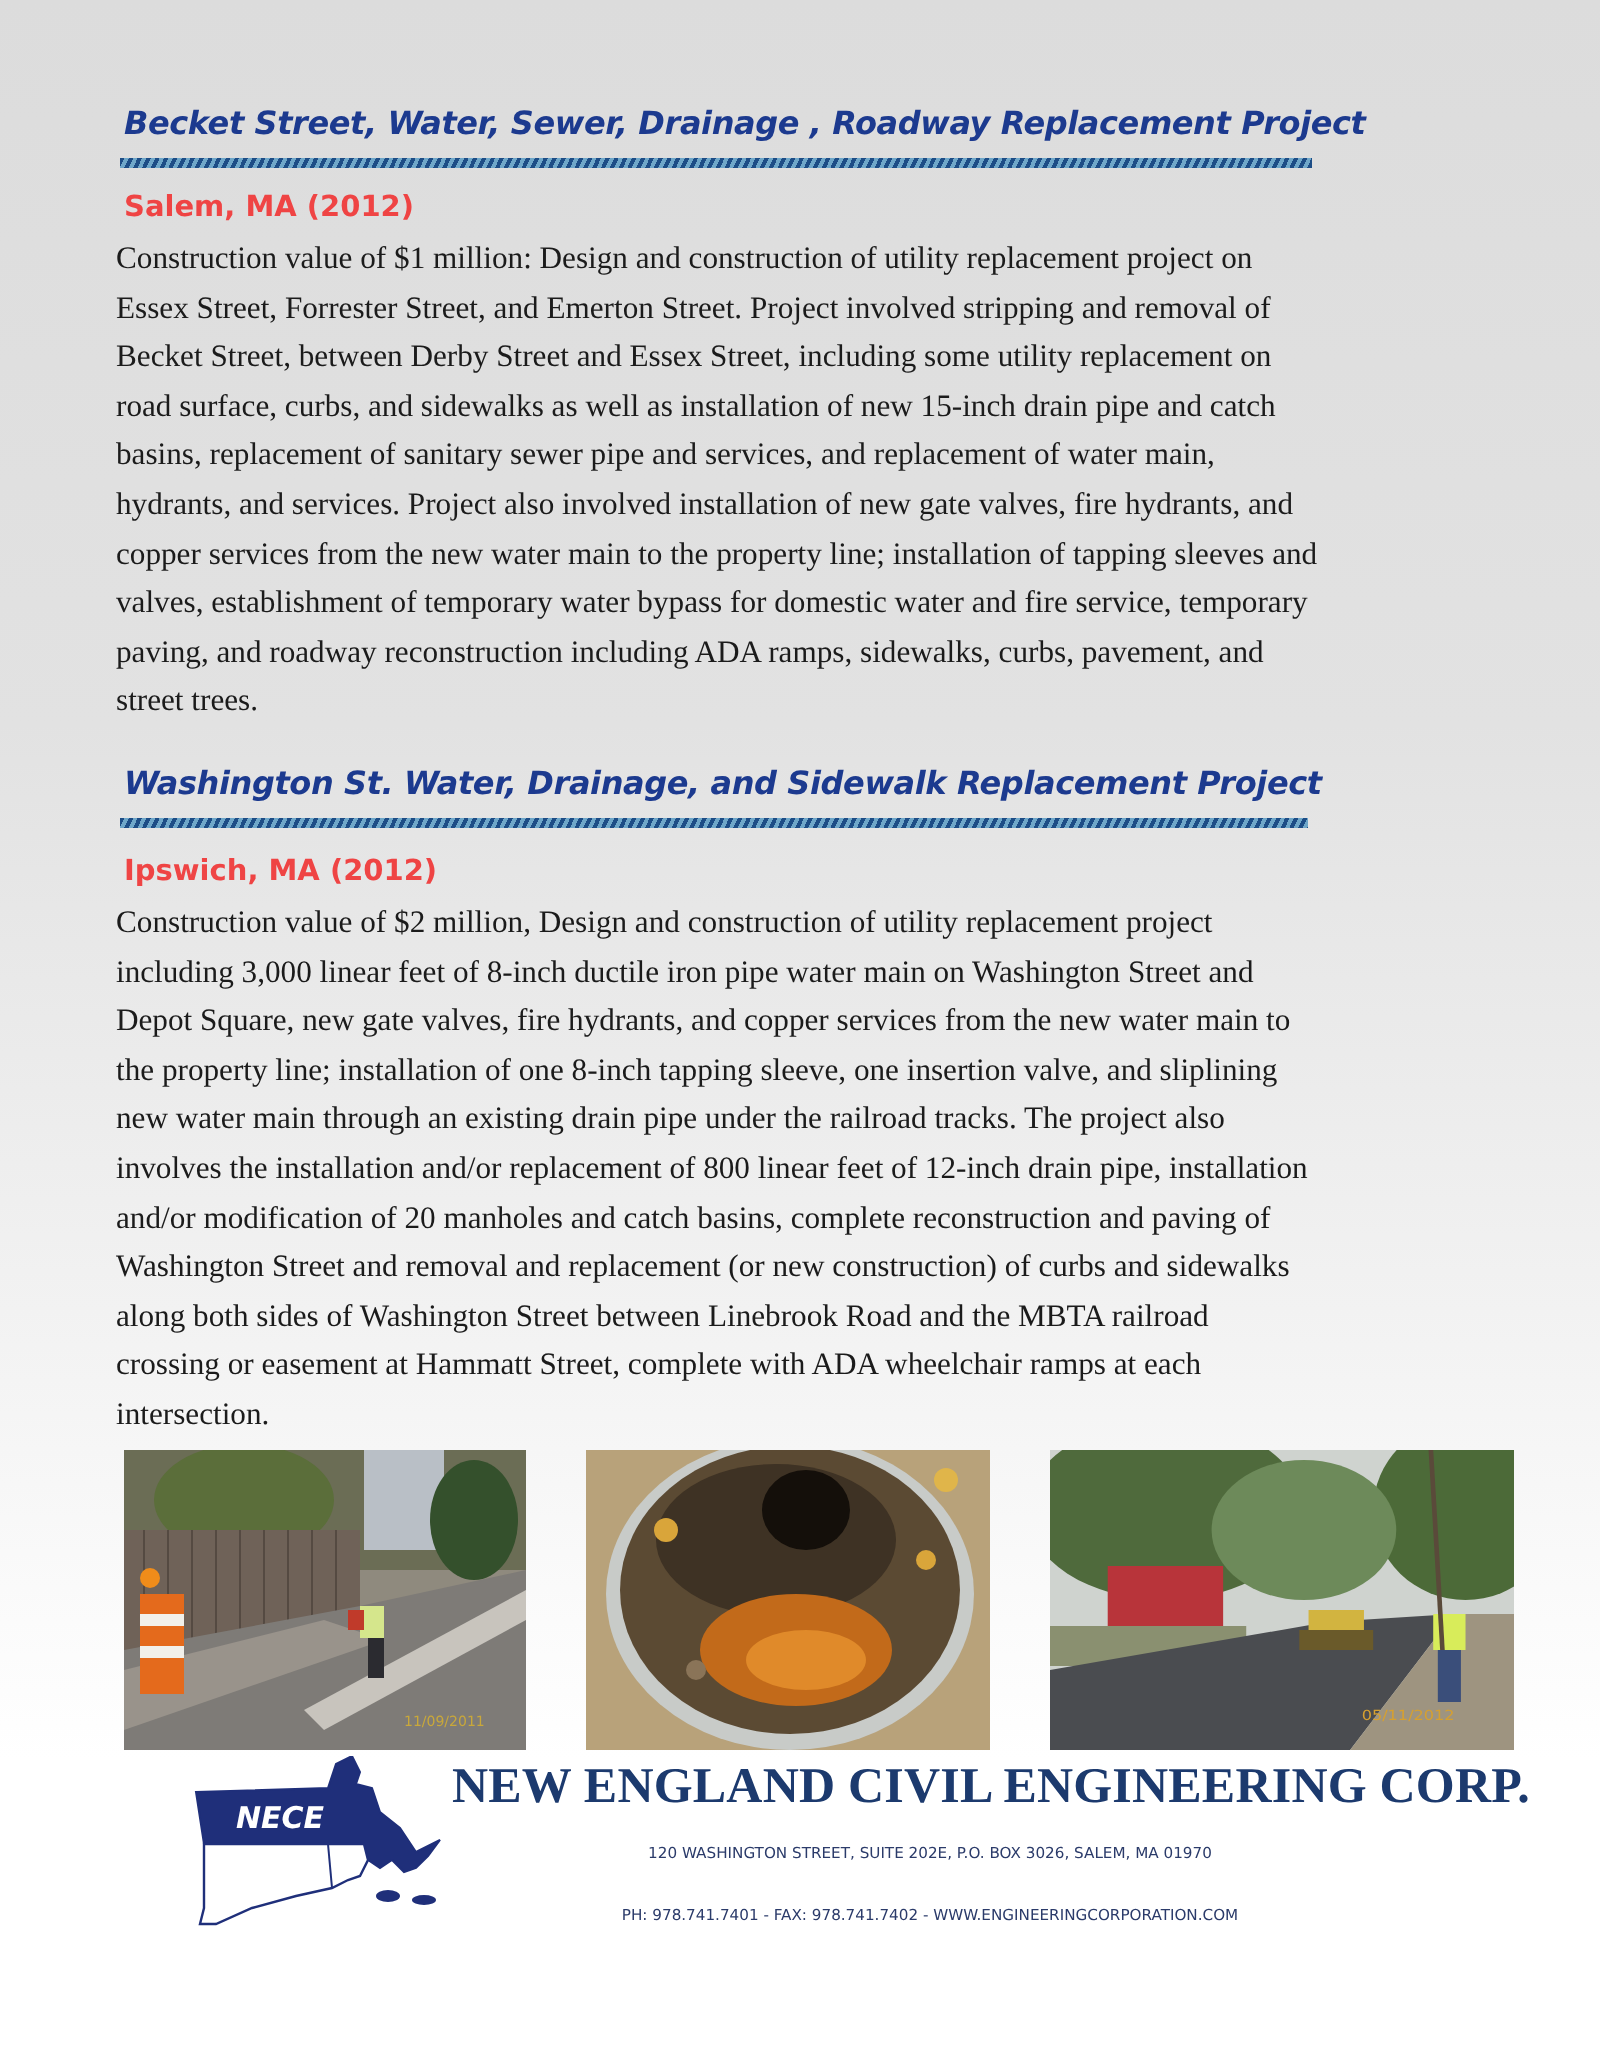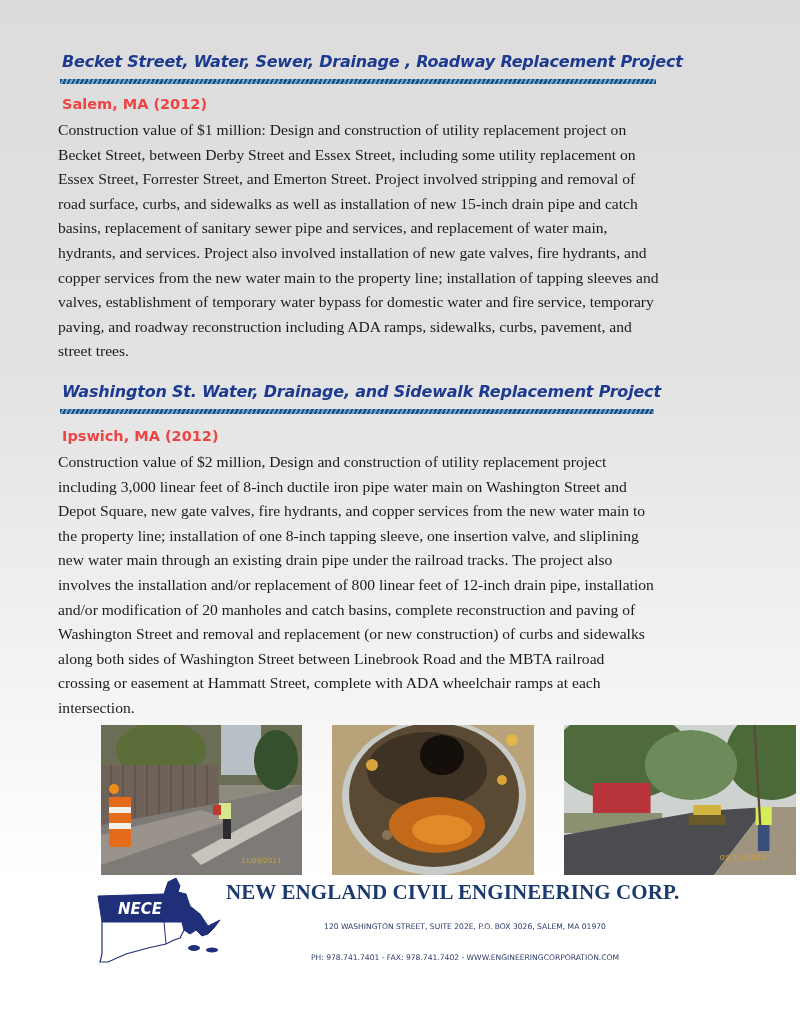--- a/index.html
+++ b/index.html
@@ -45,37 +45,36 @@
       font-size: 15.6px;
       line-height: 24.6px;
       color: #1b1b1b;
     }
     .body-text .ln { display: block; white-space: nowrap; }
     .photo {
       position: absolute;
       top: 725px;
       height: 150px;
       overflow: hidden;
-      margin-left: 39px;
     }
     .photo svg { display: block; width: 100%; height: 100%; }
     .logo {
       position: absolute;
       left: 96px;
       top: 878px;
       width: 142px;
       height: 88px;
     }
     .company-name {
       position: absolute;
       left: 226px;
       top: 880px;
       font-family: "Liberation Serif", "DejaVu Serif", serif;
       font-weight: bold;
-      font-size: 21px;
+      font-size: 25px;
       color: #1c3a6e;
       white-space: nowrap;
       letter-spacing: 0.1px;
     }
     .company-addr {
       position: absolute;
       left: 260px;
       width: 410px;
       text-align: center;
       font-family: "DejaVu Sans", "Liberation Sans", sans-serif;
@@ -85,22 +84,22 @@
     }
   </style>
 </head>
 <body>
 
 <div class="section-title" style="top:52px;">Becket Street, Water, Sewer, Drainage , Roadway Replacement Project</div>
 <div class="hatch" style="top:79px; width:596px;"></div>
 <div class="location" style="top:96px;">Salem, MA (2012)</div>
 <div class="body-text" style="top:118px;">
   <span class="ln">Construction value of $1 million: Design and construction of utility replacement project on</span>
+  <span class="ln">Essex Street, Forrester Street, and Emerton Street.  Project involved stripping and removal of</span>
   <span class="ln">Becket Street, between Derby Street and Essex Street, including some utility replacement on</span>
-  <span class="ln">Essex Street, Forrester Street, and Emerton Street.  Project involved stripping and removal of</span>
   <span class="ln">road surface, curbs, and sidewalks as well as installation of new 15-inch drain pipe and catch</span>
   <span class="ln">basins, replacement of sanitary sewer pipe and services, and replacement of water main,</span>
   <span class="ln">hydrants, and services.  Project also involved installation of new gate valves, fire hydrants, and</span>
   <span class="ln">copper services from the new water main to the property line; installation of tapping sleeves and</span>
   <span class="ln">valves, establishment of temporary water bypass for domestic water and fire service, temporary</span>
   <span class="ln">paving, and roadway reconstruction including ADA ramps, sidewalks, curbs, pavement, and</span>
   <span class="ln">street trees.</span>
 </div>
 
 <div class="section-title" style="top:382px;">Washington St. Water, Drainage, and Sidewalk Replacement Project</div>

